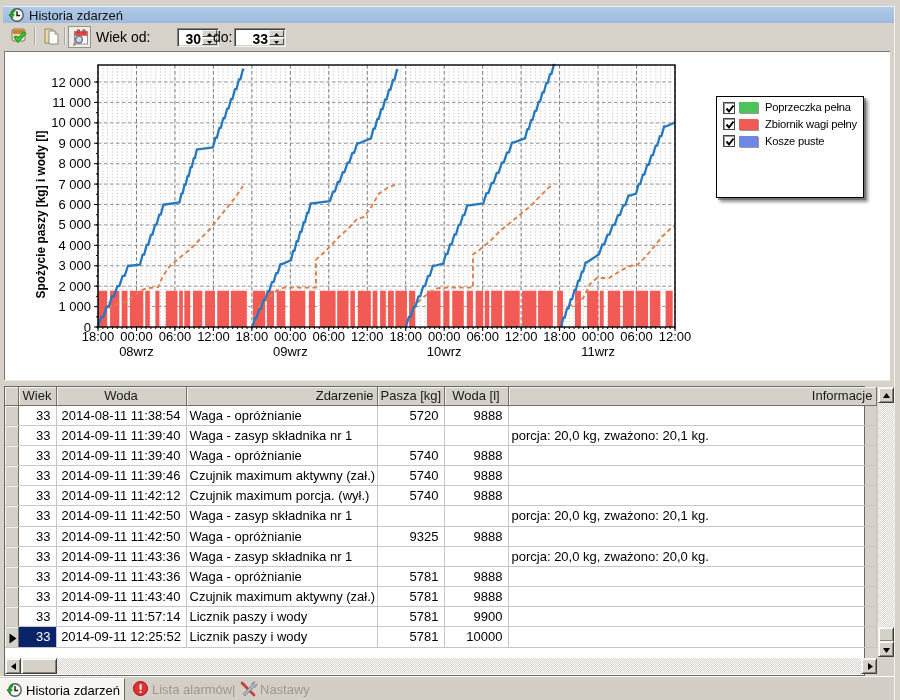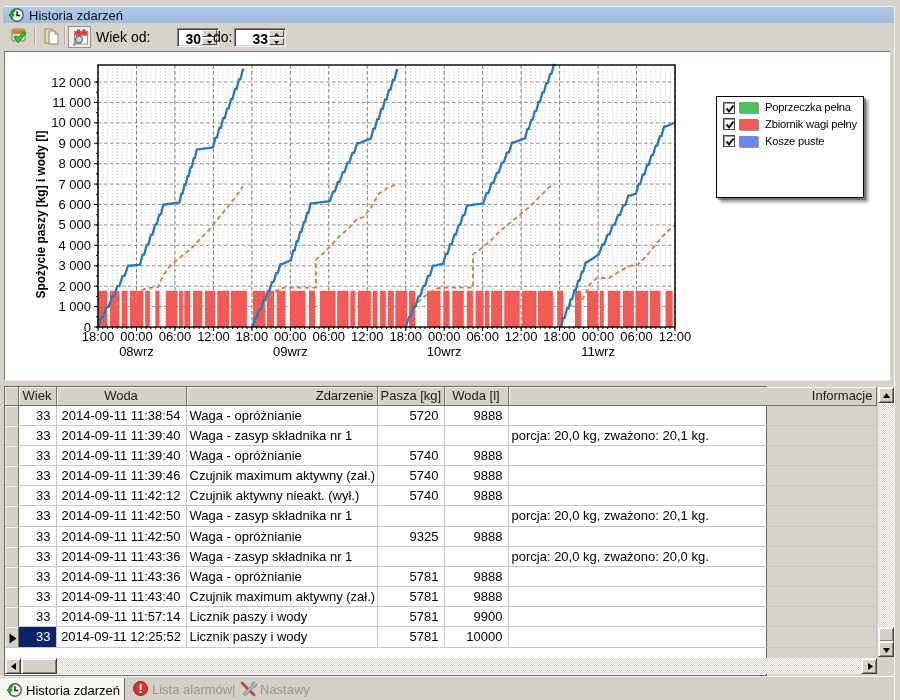--- a/index.html
+++ b/index.html
@@ -24,21 +24,21 @@
 #legend{left:716px;top:96px;width:148px;height:102px;background:#fff;border:1px solid #000;box-shadow:2px 2px 0 rgba(90,90,90,.55),4px 4px 3px rgba(60,60,60,.55)}
 .lrow{position:absolute;left:0;height:17.3px;width:100%}
 .lcb{position:absolute;left:6px;top:1.5px;width:12px;height:12px;background:#fff;border:1px solid #444;box-shadow:inset 1px 0 0 #999,inset 0 1px 0 #999}
 .lcb svg{position:absolute;left:0px;top:0px}
 .lsw{position:absolute;left:22px;top:2px;width:19px;height:11px;box-shadow:1px 1px 0 #999}
 .lln{position:absolute;left:22px;top:6.5px;width:20px;height:2.5px}
 .ltx{position:absolute;left:48px;top:1px;font-size:11.2px;letter-spacing:-0.2px;white-space:nowrap}
 
 #split{left:4px;top:380px;width:886px;height:7px;background:#d6d2c9;border-top:1px solid #eceae5}
 
-#tablewrap{left:4px;top:386px;width:763px;height:290px;background:#fff;border:1px solid #686868}
+#tablewrap{left:4px;top:386px;width:861px;height:290px;background:#fff;border:1px solid #686868}
 table{border-collapse:collapse;table-layout:fixed;width:871px;font-size:13px}
 td,th{overflow:hidden;white-space:nowrap;height:20.18px;padding:0 3px;font-weight:normal}
 thead th{background:#d5d1c8;border-right:1px solid #757165;border-bottom:1px solid #757165;box-shadow:inset 1px 1px 0 #f4f2ee;text-align:right;height:18px;color:#1a1a1a}
 tbody td{border-right:1px solid #c6c6c6;border-bottom:1px solid #c6c6c6}
 td.ind{background:#d5d1c8;border-right:1px solid #757165;box-shadow:inset 1px 1px 0 #f4f2ee}
 td.r{text-align:right;padding-right:5px}
 td.c{text-align:center}
 th.c{text-align:center}
 .sel{background:#0a246a;color:#fff}
 
@@ -212,21 +212,21 @@
           <th>Zdarzenie</th>
           <th>Pasza [kg]</th>
           <th class="c">Woda [l]</th>
           <th>Informacje</th>
         </tr>
       </thead>
       <tbody>
         <tr>
           <td class="ind"></td>
           <td class="r">33</td>
-          <td class="c">2014-09-11 11:38:54</td>
+          <td class="c">2014-08-11 11:38:54</td>
           <td>Waga - opróżnianie</td>
           <td class="r">5720</td>
           <td class="r">9888</td>
           <td></td>
         </tr>
         <tr>
           <td class="ind"></td>
           <td class="r">33</td>
           <td class="c">2014-09-11 11:39:40</td>
           <td>Waga - zasyp składnika nr 1</td>
@@ -249,21 +249,21 @@
           <td class="c">2014-09-11 11:39:46</td>
           <td>Czujnik maximum aktywny (zał.)</td>
           <td class="r">5740</td>
           <td class="r">9888</td>
           <td></td>
         </tr>
         <tr>
           <td class="ind"></td>
           <td class="r">33</td>
           <td class="c">2014-09-11 11:42:12</td>
-          <td>Czujnik aktywny nieakt. (wył.)</td>
+          <td>Czujnik maximum porcja. (wył.)</td>
           <td class="r">5740</td>
           <td class="r">9888</td>
           <td></td>
         </tr>
         <tr>
           <td class="ind"></td>
           <td class="r">33</td>
           <td class="c">2014-09-11 11:42:50</td>
           <td>Waga - zasyp składnika nr 1</td>
           <td class="r"></td>

